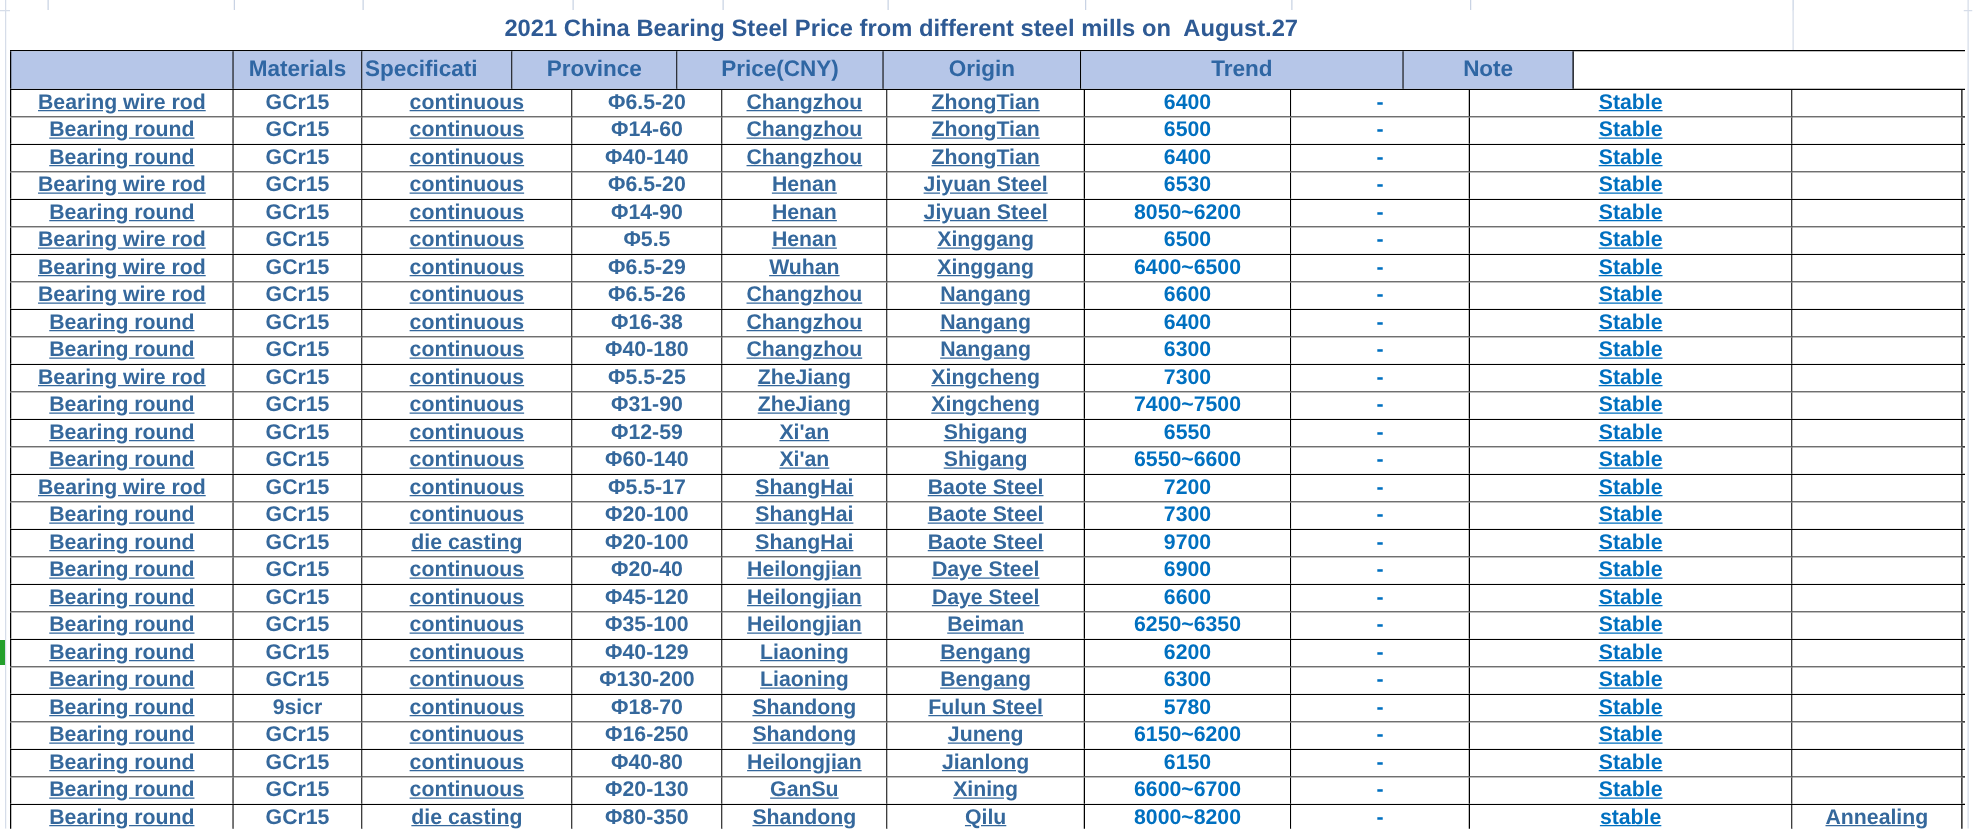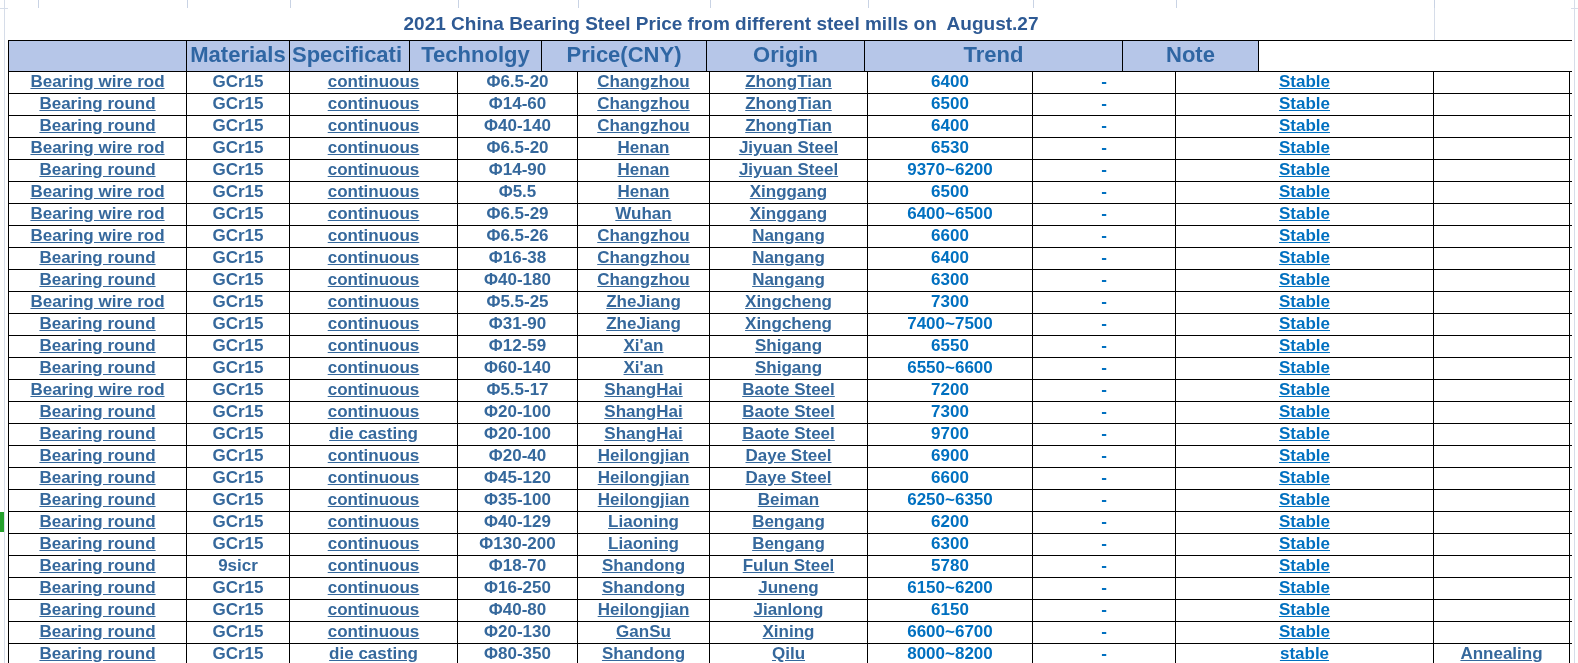--- a/index.html
+++ b/index.html
@@ -21,21 +21,21 @@
   .tbl{position:absolute;left:8px;top:40px;width:1564px;}
   .hrow,.drow,.srow{display:flex;}
   .cell{
     box-sizing:border-box;flex:0 0 auto;position:relative;overflow:hidden;
     display:flex;align-items:flex-end;justify-content:center;
     font-weight:700;font-size:17px;line-height:18px;padding:0 1px 2px 1px;
     border-right:1.5px solid #000;background:#fff;
   }
   .cell:first-child{border-left:1.5px solid #000;}
   .hrow{height:30px;border-top:1.5px solid #000;border-bottom:1.5px solid #000;}
-  .hrow .cell{background:#b6c6e8;color:#2f66a3;align-items:center;font-size:22px;}
+  .hrow .cell{background:#b6c6e8;color:#2f66a3;align-items:center;font-size:18px;}
   .hrow .cell.left{justify-content:flex-start;padding-left:2px;}
   .drow{height:21px;border-bottom:1.5px solid #000;}
   .steel{color:#35689c;}
   .bright{color:#0070c0;}
   .u{text-decoration:underline;}
 </style>
 </head>
 <body>
 
 <div class="vline" style="left:4px"></div>
@@ -56,21 +56,21 @@
 <div class="title-row">
   <span class="title-text">2021 China Bearing Steel Price from different steel mills on  August.27</span>
 </div>
 <div class="title-spill"></div>
 
 <div class="tbl">
   <div class="hrow" id="header-row">
       <div class="cell" style="width: 179px;"></div>
       <div class="cell" style="width: 103px;">Materials</div>
       <div class="cell left" style="width: 120px;">Specificati</div>
-      <div class="cell" style="width: 132px;">Technolgy</div>
+      <div class="cell" style="width: 132px;">Province</div>
       <div class="cell" style="width: 165px;">Price(CNY)</div>
       <div class="cell" style="width: 158px;">Origin</div>
       <div class="cell" style="width: 258px;">Trend</div>
       <div class="cell" style="width: 136px;">Note</div>
     </div>
   <div id="table-body">
       <div class="drow">
         <div class="cell steel u" style="width: 179px;">Bearing wire rod</div>
         <div class="cell steel" style="width: 103px;">GCr15</div>
         <div class="cell steel u" style="width: 168px;">continuous</div>
@@ -118,21 +118,21 @@
         <div class="cell bright u" style="width: 258px;">Stable</div>
         <div class="cell steel u" style="width: 136px;"></div>
       </div>
       <div class="drow">
         <div class="cell steel u" style="width: 179px;">Bearing round</div>
         <div class="cell steel" style="width: 103px;">GCr15</div>
         <div class="cell steel u" style="width: 168px;">continuous</div>
         <div class="cell steel" style="width: 120px;">Φ14-90</div>
         <div class="cell steel u" style="width: 132px;">Henan</div>
         <div class="cell steel u" style="width: 158px;">Jiyuan Steel</div>
-        <div class="cell bright" style="width: 165px;">9370~6200</div>
+        <div class="cell bright" style="width: 165px;">8050~6200</div>
         <div class="cell bright" style="width: 143px;">-</div>
         <div class="cell bright u" style="width: 258px;">Stable</div>
         <div class="cell steel u" style="width: 136px;"></div>
       </div>
       <div class="drow">
         <div class="cell steel u" style="width: 179px;">Bearing wire rod</div>
         <div class="cell steel" style="width: 103px;">GCr15</div>
         <div class="cell steel u" style="width: 168px;">continuous</div>
         <div class="cell steel" style="width: 120px;">Φ5.5</div>
         <div class="cell steel u" style="width: 132px;">Henan</div>

